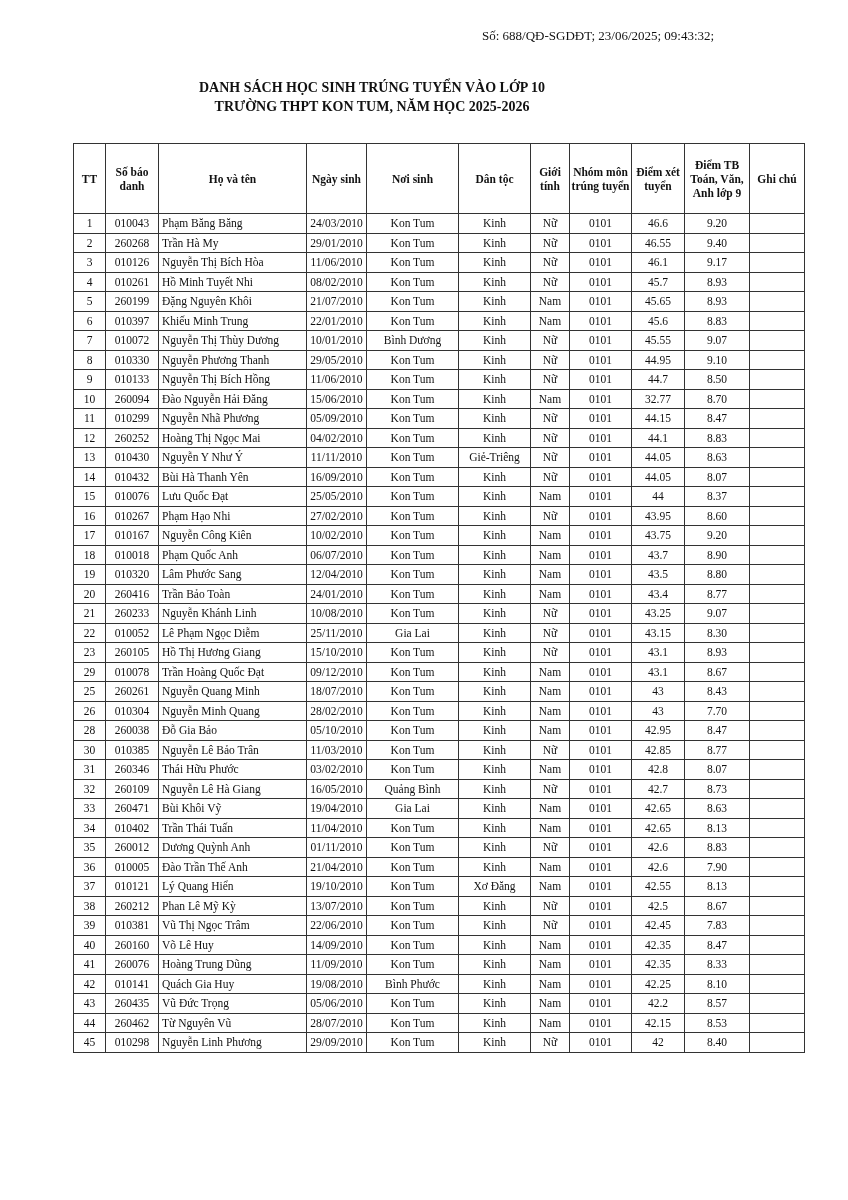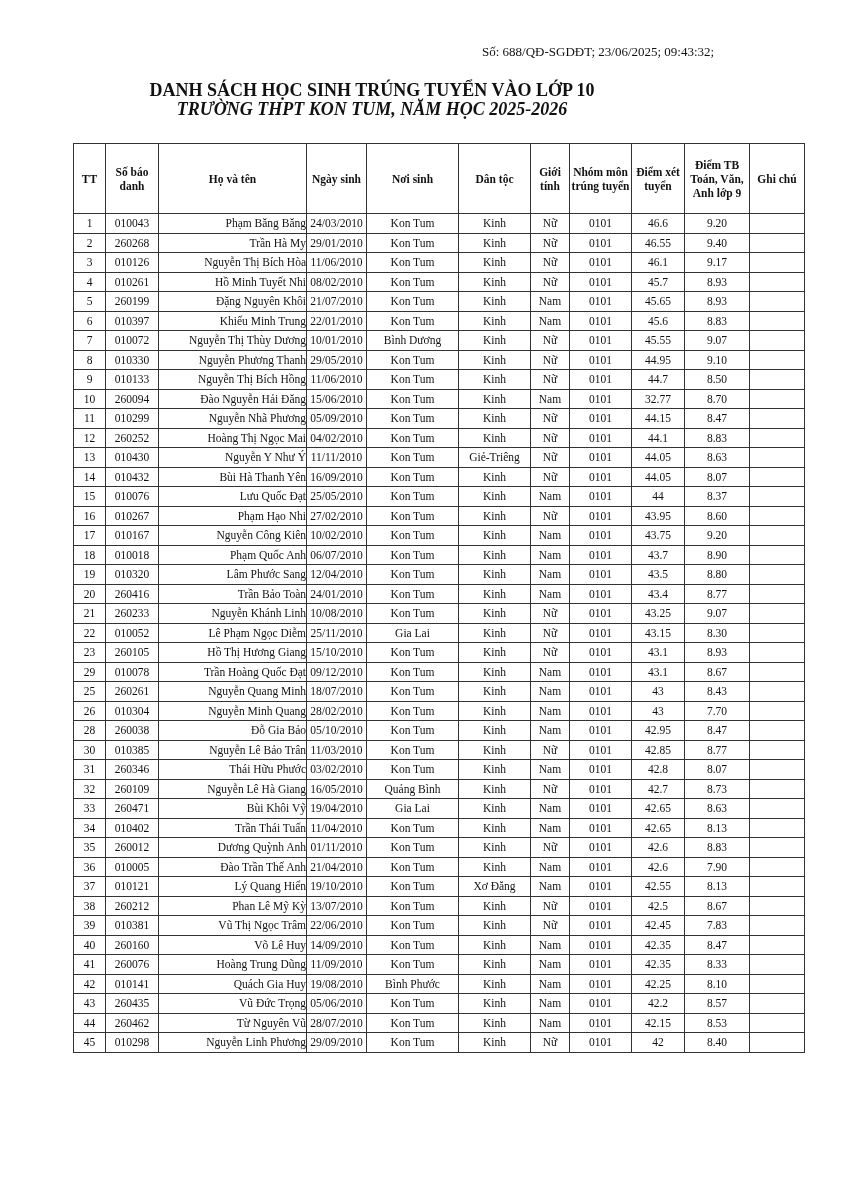--- a/index.html
+++ b/index.html
@@ -1,26 +1,26 @@
 <!DOCTYPE html>
 <html><head>
 <meta charset="utf-8">
 <style>
   html, body { margin:0; padding:0; background:#fff; }
   body { width:848px; height:1200px; position:relative; overflow:hidden;
          font-family:"Liberation Serif", "DejaVu Serif", serif; color:#111; }
-  .docnum { position:absolute; left:482px; top:44px; font-size:13px; white-space:nowrap; }
-  .title { position:absolute; left:0; width:744px; text-align:center; font-weight:bold; font-size:18px; }
+  .docnum { position:absolute; left:482px; top:28px; font-size:13px; white-space:nowrap; }
+  .title { position:absolute; left:0; width:744px; text-align:center; font-weight:bold; font-size:14px; }
   .t1 { top:80px; }
-  .t2 { top:99px;font-style:italic; }
+  .t2 { top:99px; }
   table { position:absolute; left:73px; top:143px; border-collapse:collapse; table-layout:fixed; width:731px; }
   th, td { border:1.3px solid #333; padding:0; font-size:11.5px; }
   th { font-weight:bold; font-size:11.5px; line-height:14px; height:69px; text-align:center; vertical-align:middle; }
   td { height:18.5px; line-height:18px; text-align:center; white-space:nowrap; overflow:hidden; }
-  td.name { text-align:right; padding-left:3px; }
+  td.name { text-align:left; padding-left:3px; }
 </style>
 </head>
 <body>
 
 <div class="docnum">Số: 688/QĐ-SGDĐT; 23/06/2025; 09:43:32;</div>
 <div class="title t1">DANH SÁCH HỌC SINH TRÚNG TUYỂN VÀO LỚP 10</div>
 <div class="title t2">TRƯỜNG THPT KON TUM, NĂM HỌC 2025-2026</div>
 
 <table>
   <colgroup>

